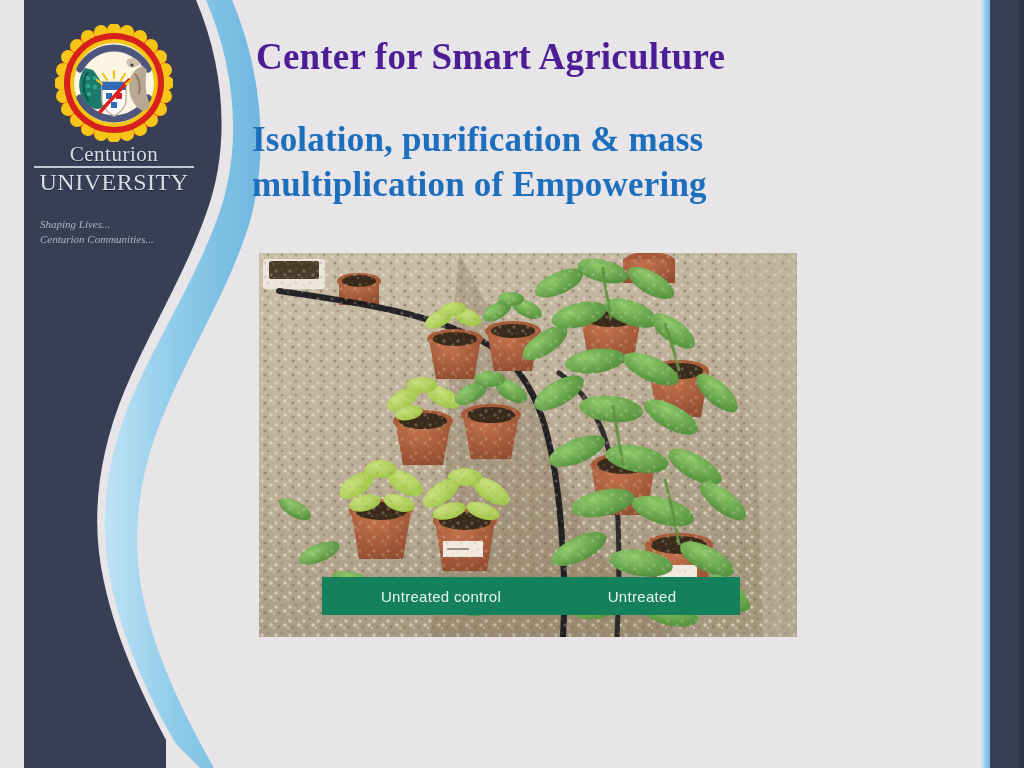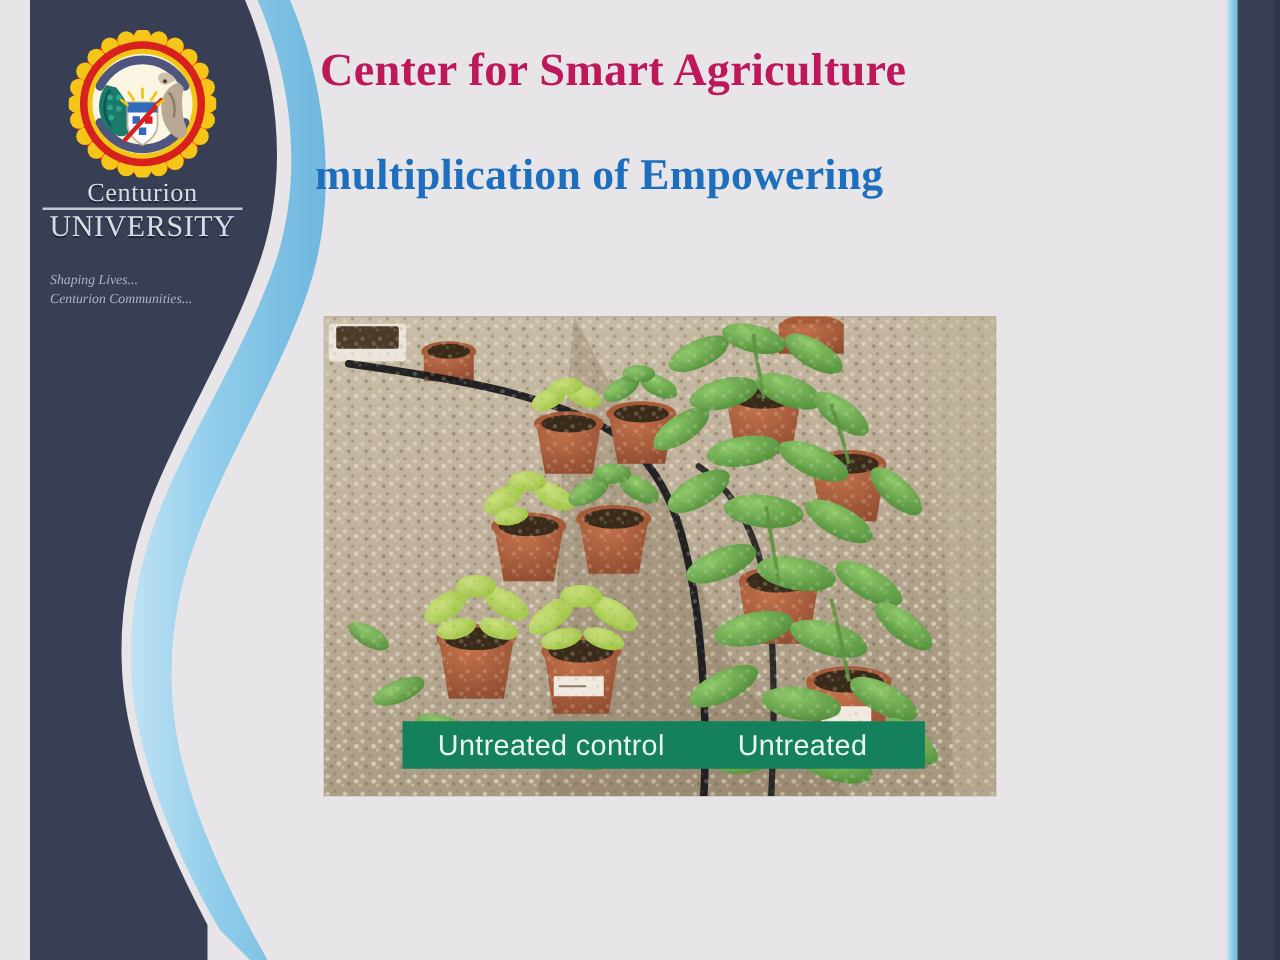--- a/index.html
+++ b/index.html
@@ -103,21 +103,21 @@
     padding-left: 6px;
   }
   .tagline span { display: block; }
 
   
   .title-main {
     position: absolute;
     left: 256px;
     top: 38px;
     width: 700px;
-    color: #be185d;
+    color: #4c1d95;
     font-family: "Liberation Serif", serif;
     font-weight: bold;
     font-size: 37px;
     line-height: 1.0;
     letter-spacing: 0.2px;
   }
   .title-sub {
     position: absolute;
     left: 252px;
     top: 118px;
@@ -142,21 +142,21 @@
   }
   .photo svg { display: block; }
 
   .photo-caption {
     position: absolute;
     bottom: 22px;
     height: 38px;
     background: #14805C;
     color: #E8F5EF;
     font-family: "Liberation Sans", sans-serif;
-    font-size: 23px;
+    font-size: 15px;
     font-weight: 300;
     display: flex;
     align-items: center;
     justify-content: center;
     letter-spacing: 0.3px;
   }
   .cap-left  { left: 63px;  width: 238px; }
   .cap-right { left: 285px; width: 196px; }
 </style>
 </head>
@@ -283,20 +283,21 @@
 
     <div class="tagline">
       <span>Shaping Lives...</span>
       <span>Centurion Communities...</span>
     </div>
   </div>
 
   <div class="title-main">Center for Smart Agriculture</div>
 
   <div class="title-sub">
+    <div>Isolation, purification &amp; mass</div>
     <div>multiplication of Empowering</div>
   </div>
 
   <div class="photo">
     <svg width="538" height="384" viewBox="0 0 538 384" xmlns="http://www.w3.org/2000/svg">
       <defs>
         <linearGradient id="gravelG" x1="0" y1="0" x2="0.4" y2="1">
           <stop offset="0%" stop-color="#CBBEA8"></stop>
           <stop offset="50%" stop-color="#BDAF99"></stop>
           <stop offset="100%" stop-color="#A6977F"></stop>

